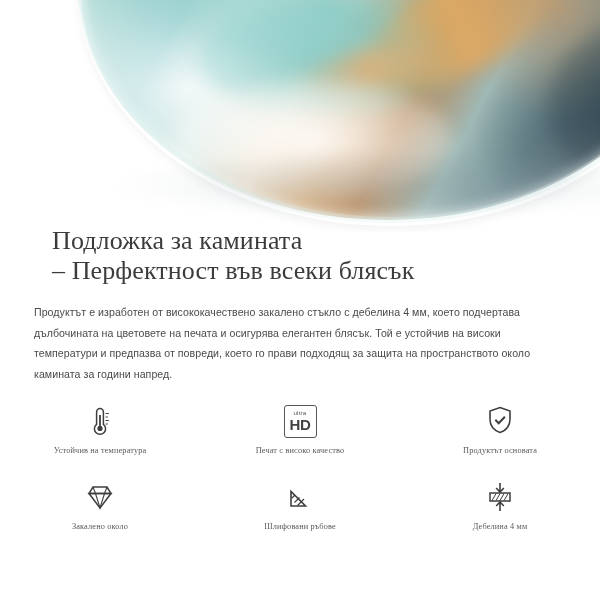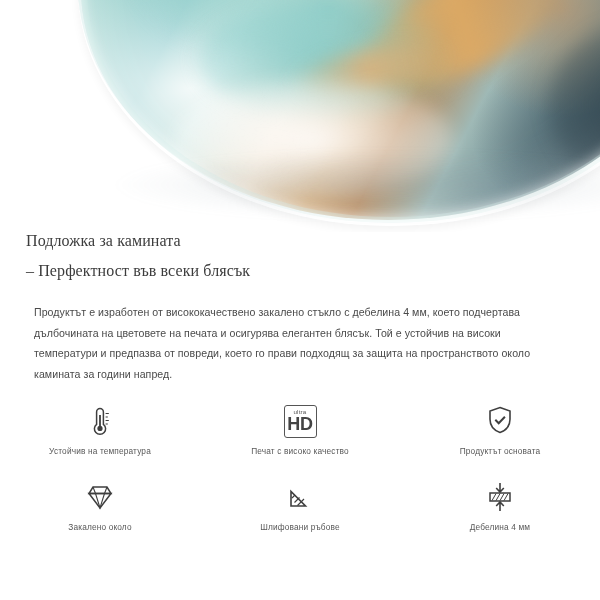--- a/index.html
+++ b/index.html
@@ -122,24 +122,24 @@
   }
 
   
   .content {
     position: absolute;
     left: 0;
     top: 226px;
     width: 600px;
   }
   .headline {
-    margin: 0 0 0 26px;
+    margin: 0 0 0 52px;
     width: 520px;
     font-family: "Liberation Serif", serif;
-    font-size: 16px;
+    font-size: 26px;
     line-height: 30px;
     color: #3c3c3c;
     font-weight: 400;
     letter-spacing: 0.1px;
   }
   .headline .l2 { display: block; }
 
   .body-text {
     margin: 16px 0 0 34px;
     width: 528px;
@@ -172,39 +172,40 @@
     align-items: center;
     justify-content: center;
   }
   .feature .cap {
     margin-top: 2px;
     font-size: 8.3px;
     color: #585858;
     text-align: left;
     letter-spacing: 0.15px;
     white-space: nowrap;
+    font-family: Liberation Serif, serif;
   }
   .hd-badge {
     width: 31px;
     height: 31px;
     border: 1.6px solid #555;
     border-radius: 3px;
     display: flex;
     flex-direction: column;
     align-items: center;
     justify-content: center;
     line-height: 1;
   }
   .hd-badge .u {
     font-size: 6.2px;
     color: #555;
     letter-spacing: 0.2px;
   }
   .hd-badge .hd {
-    font-size: 18px;
+    font-size: 15px;
     font-weight: bold;
     color: #444;
     letter-spacing: -0.3px;
   }
 </style>
 </head>
 <body>
 
 <div class="page">
 

